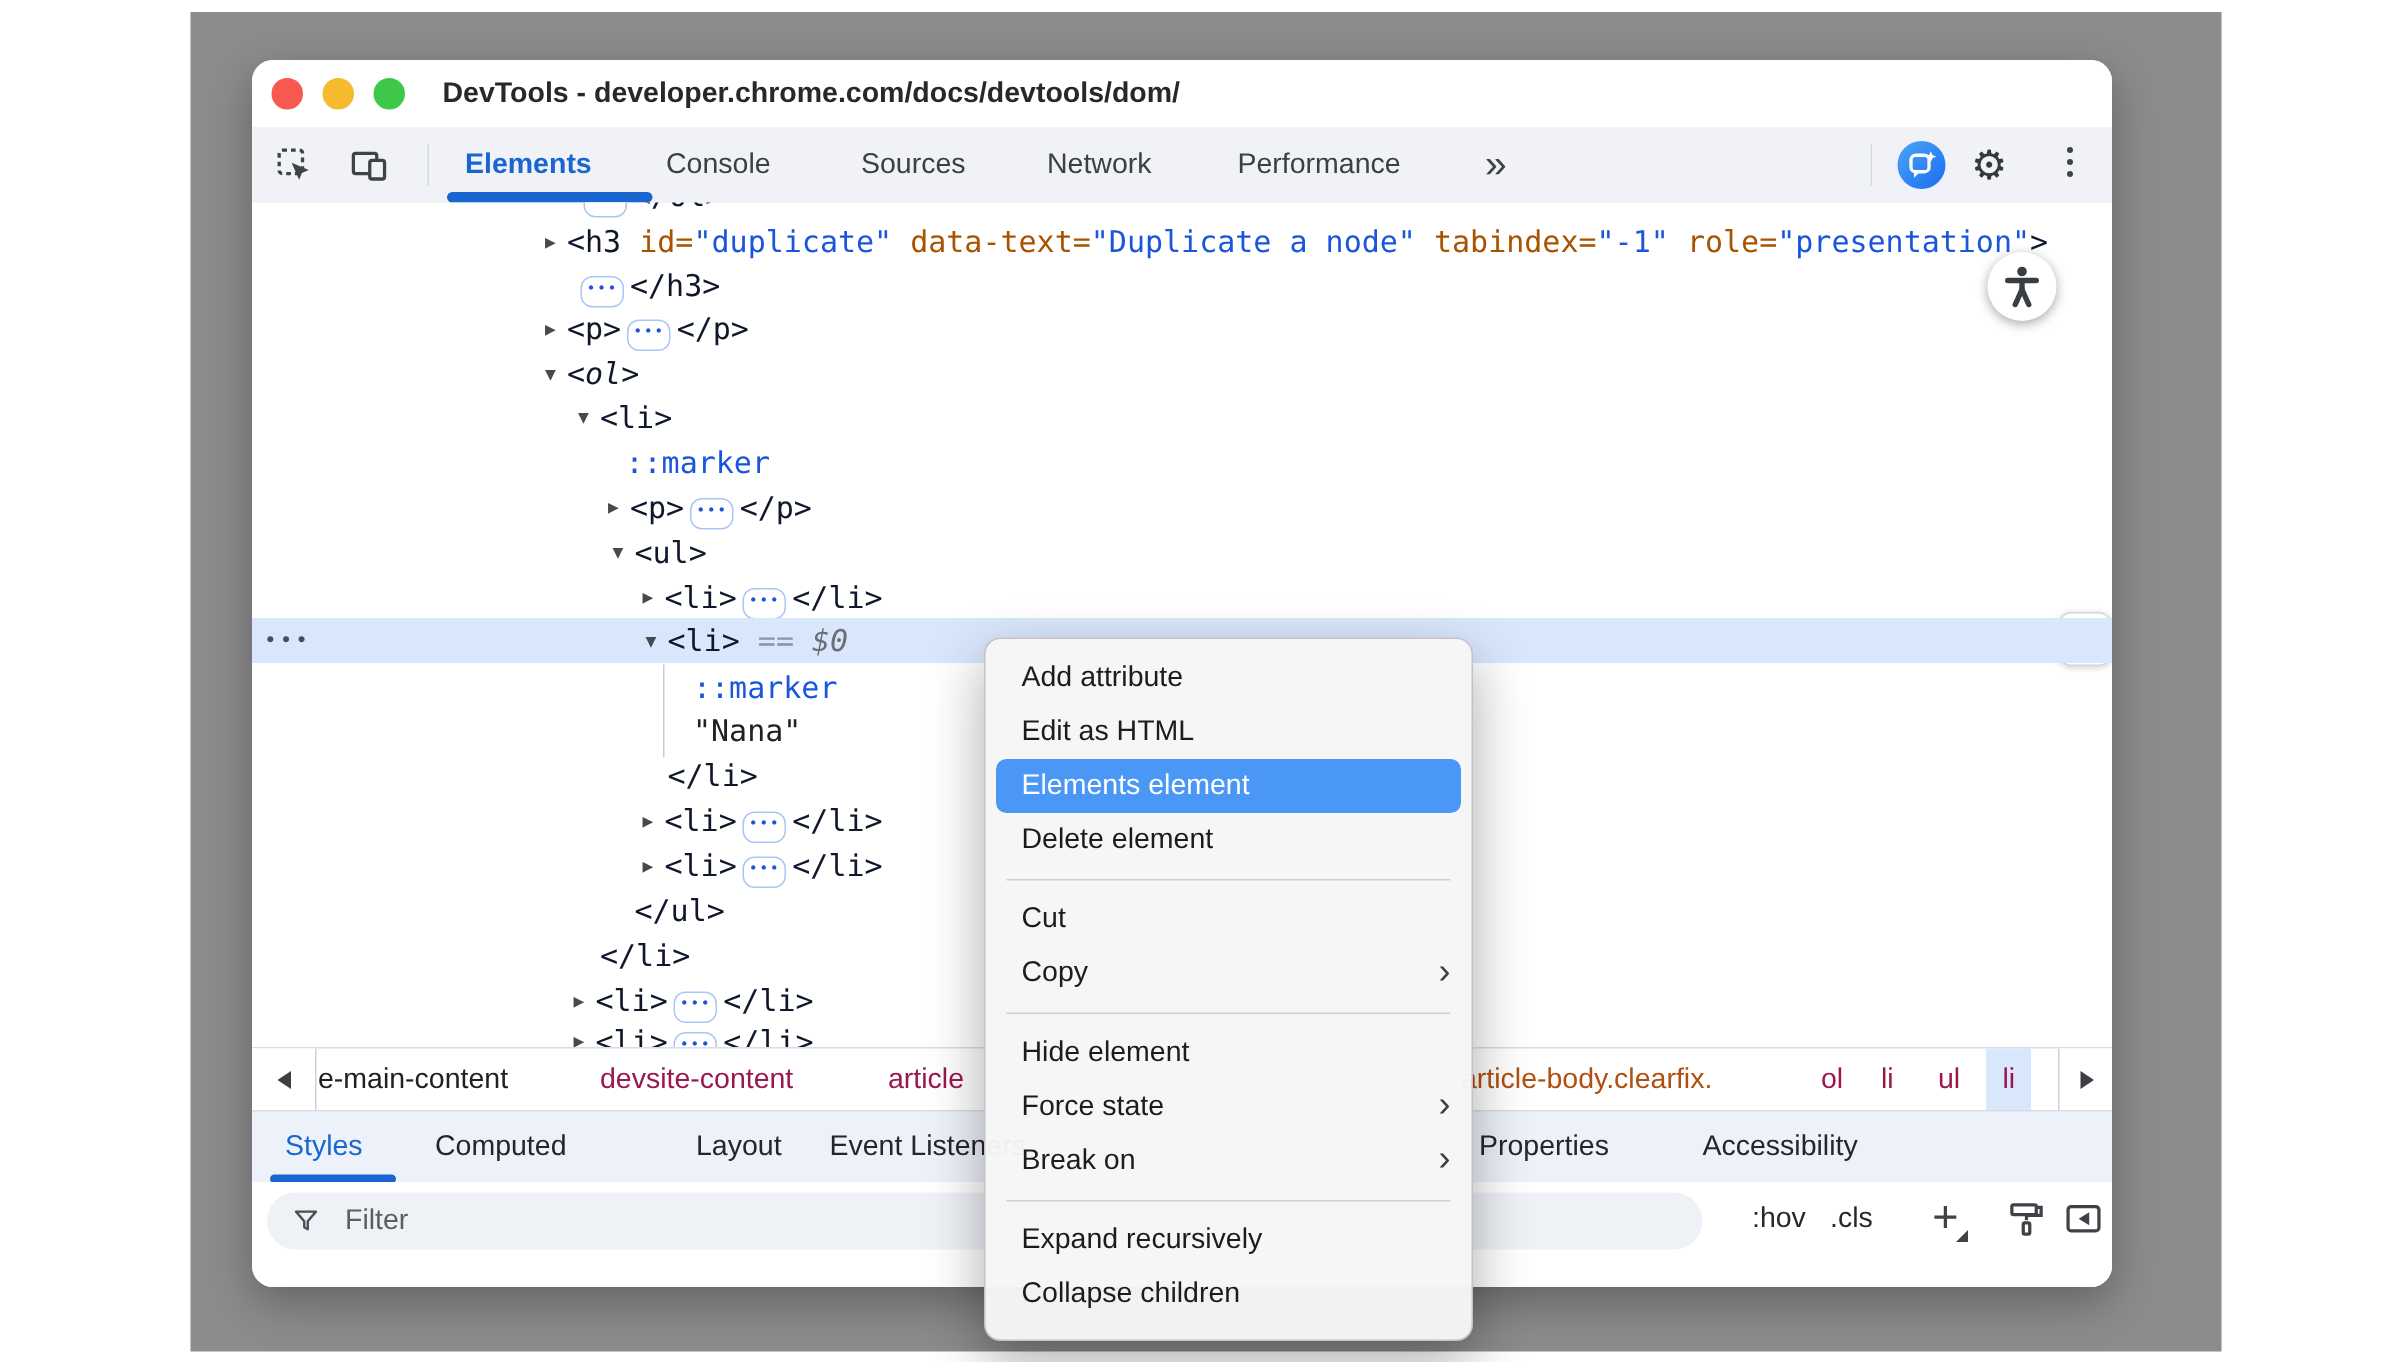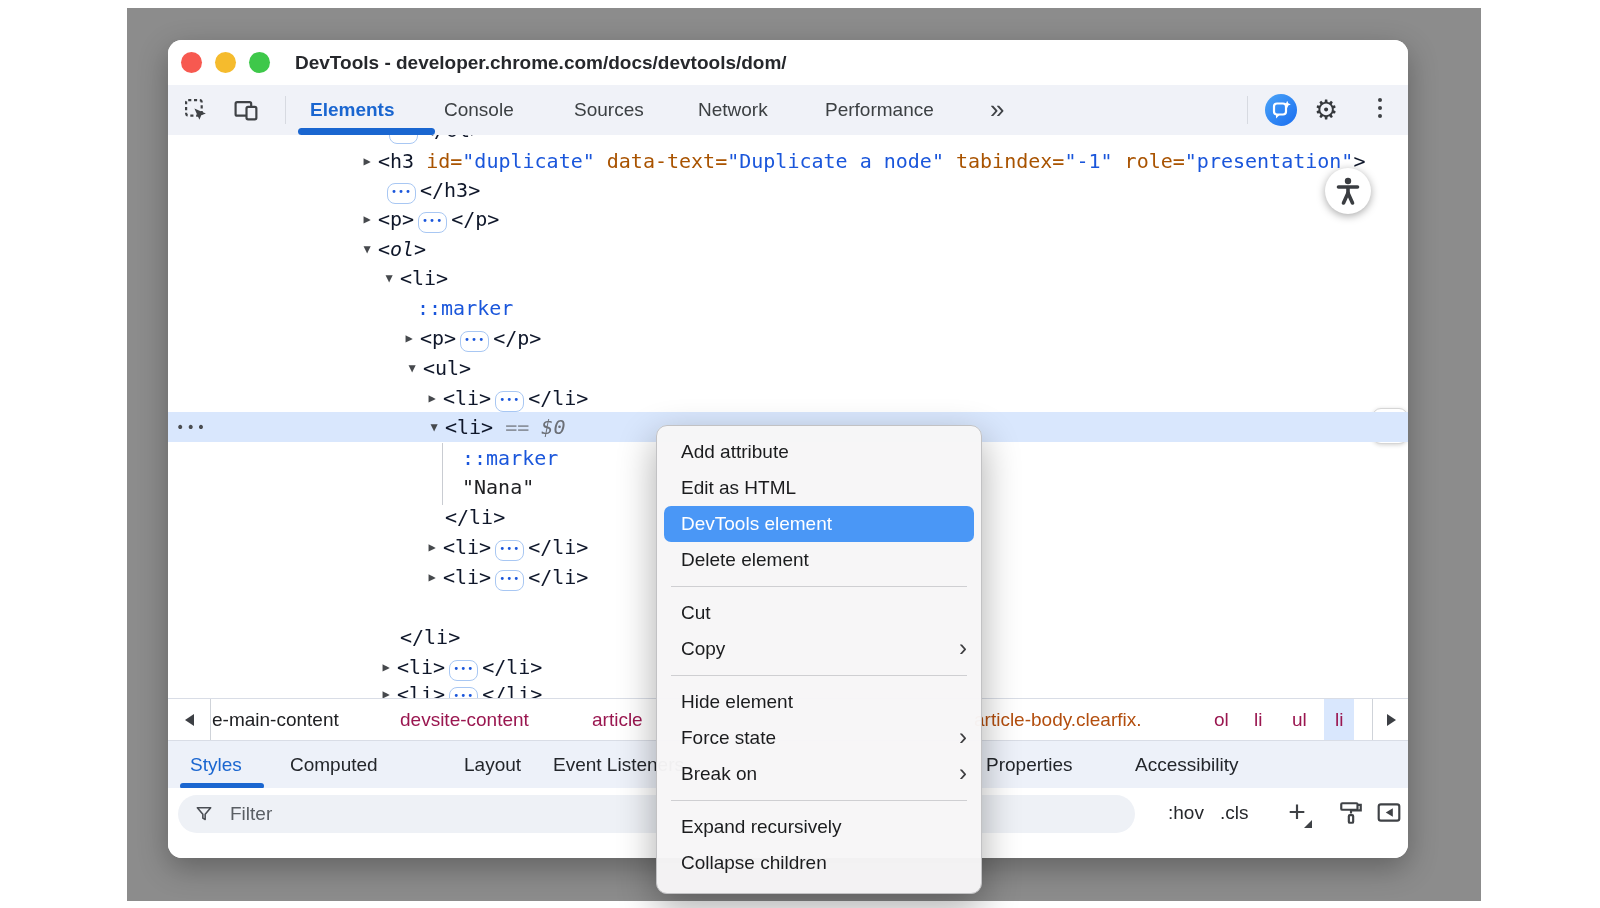--- a/index.html
+++ b/index.html
@@ -164,20 +164,21 @@
         <div class="trow" style="top: 158px;"><span class="code" style="left: 249px;"><span class="k-pseudo">::marker</span></span></div>
         <div class="trow" style="top: 188px;"><span class="arr" style="left: 232px;">▶</span><span class="code" style="left: 252px;"><span class="k-tag">&lt;p&gt;</span><span class="pill">•••</span><span class="k-tag">&lt;/p&gt;</span></span></div>
         <div class="trow" style="top: 218px;"><span class="arr" style="left: 235px;">▼</span><span class="code" style="left: 255px;"><span class="k-tag">&lt;ul&gt;</span></span></div>
         <div class="trow" style="top: 248px;"><span class="arr" style="left: 255px;">▶</span><span class="code" style="left: 275px;"><span class="k-tag">&lt;li&gt;</span><span class="pill">•••</span><span class="k-tag">&lt;/li&gt;</span></span></div>
         <div class="trow sel" style="top: 277px;"><span class="rowdots">•••</span><span class="arr" style="left: 257px;">▼</span><span class="code" style="left: 277px;"><span class="k-tag">&lt;li&gt;</span><span class="k-op"> == </span><span class="k-dollar">$0</span></span></div>
         <div class="trow" style="top: 308px;"><span class="code" style="left: 294px;"><span class="k-pseudo">::marker</span></span></div>
         <div class="trow" style="top: 337px;"><span class="code" style="left: 294px;"><span class="k-plain">"Nana"</span></span></div>
         <div class="trow" style="top: 367px;"><span class="code" style="left: 277px;"><span class="k-tag">&lt;/li&gt;</span></span></div>
         <div class="trow" style="top: 397px;"><span class="arr" style="left: 255px;">▶</span><span class="code" style="left: 275px;"><span class="k-tag">&lt;li&gt;</span><span class="pill">•••</span><span class="k-tag">&lt;/li&gt;</span></span></div>
         <div class="trow" style="top: 427px;"><span class="arr" style="left: 255px;">▶</span><span class="code" style="left: 275px;"><span class="k-tag">&lt;li&gt;</span><span class="pill">•••</span><span class="k-tag">&lt;/li&gt;</span></span></div>
+        <div class="trow" style="top: 457px;"><span class="code" style="left: 255px;"><span class="k-tag">&lt;/ul&gt;</span></span></div>
         <div class="trow" style="top: 487px;"><span class="code" style="left: 232px;"><span class="k-tag">&lt;/li&gt;</span></span></div>
         <div class="trow" style="top: 517px;"><span class="arr" style="left: 209px;">▶</span><span class="code" style="left: 229px;"><span class="k-tag">&lt;li&gt;</span><span class="pill">•••</span><span class="k-tag">&lt;/li&gt;</span></span></div>
         <div class="trow" style="top: 544px;"><span class="arr" style="left: 209px;">▶</span><span class="code" style="left: 229px;"><span class="k-tag">&lt;li&gt;</span><span class="pill">•••</span><span class="k-tag">&lt;/li&gt;</span></span></div>
       </div>
 
     <div class="crumbbar" id="crumbbar">
       <div class="crumb-btn crumb-prev">
           <span class="tri-l"></span>
         </div>
       <div class="crumb-btn crumb-next">
@@ -225,21 +226,21 @@
           <rect x="2.5" y="4" width="19" height="15" rx="2" fill="none" stroke="#3f4246" stroke-width="2"></rect>
           <path d="M15.5 7.5 v8 L9 11.5 Z" fill="#3f4246"></path>
         </svg>
       </div>
     </div>
   </div>
 
   <div class="menu" id="context-menu">
       <div class="mi">Add attribute</div>
       <div class="mi">Edit as HTML</div>
-      <div class="mi hl">DevTools element</div>
+      <div class="mi hl">Elements element</div>
       <div class="mi">Delete element</div>
       <div class="msep"></div>
       <div class="mi">Cut</div>
       <div class="mi">Copy<span class="chev">›</span></div>
       <div class="msep"></div>
       <div class="mi">Hide element</div>
       <div class="mi">Force state<span class="chev">›</span></div>
       <div class="mi">Break on<span class="chev">›</span></div>
       <div class="msep"></div>
       <div class="mi">Expand recursively</div>

